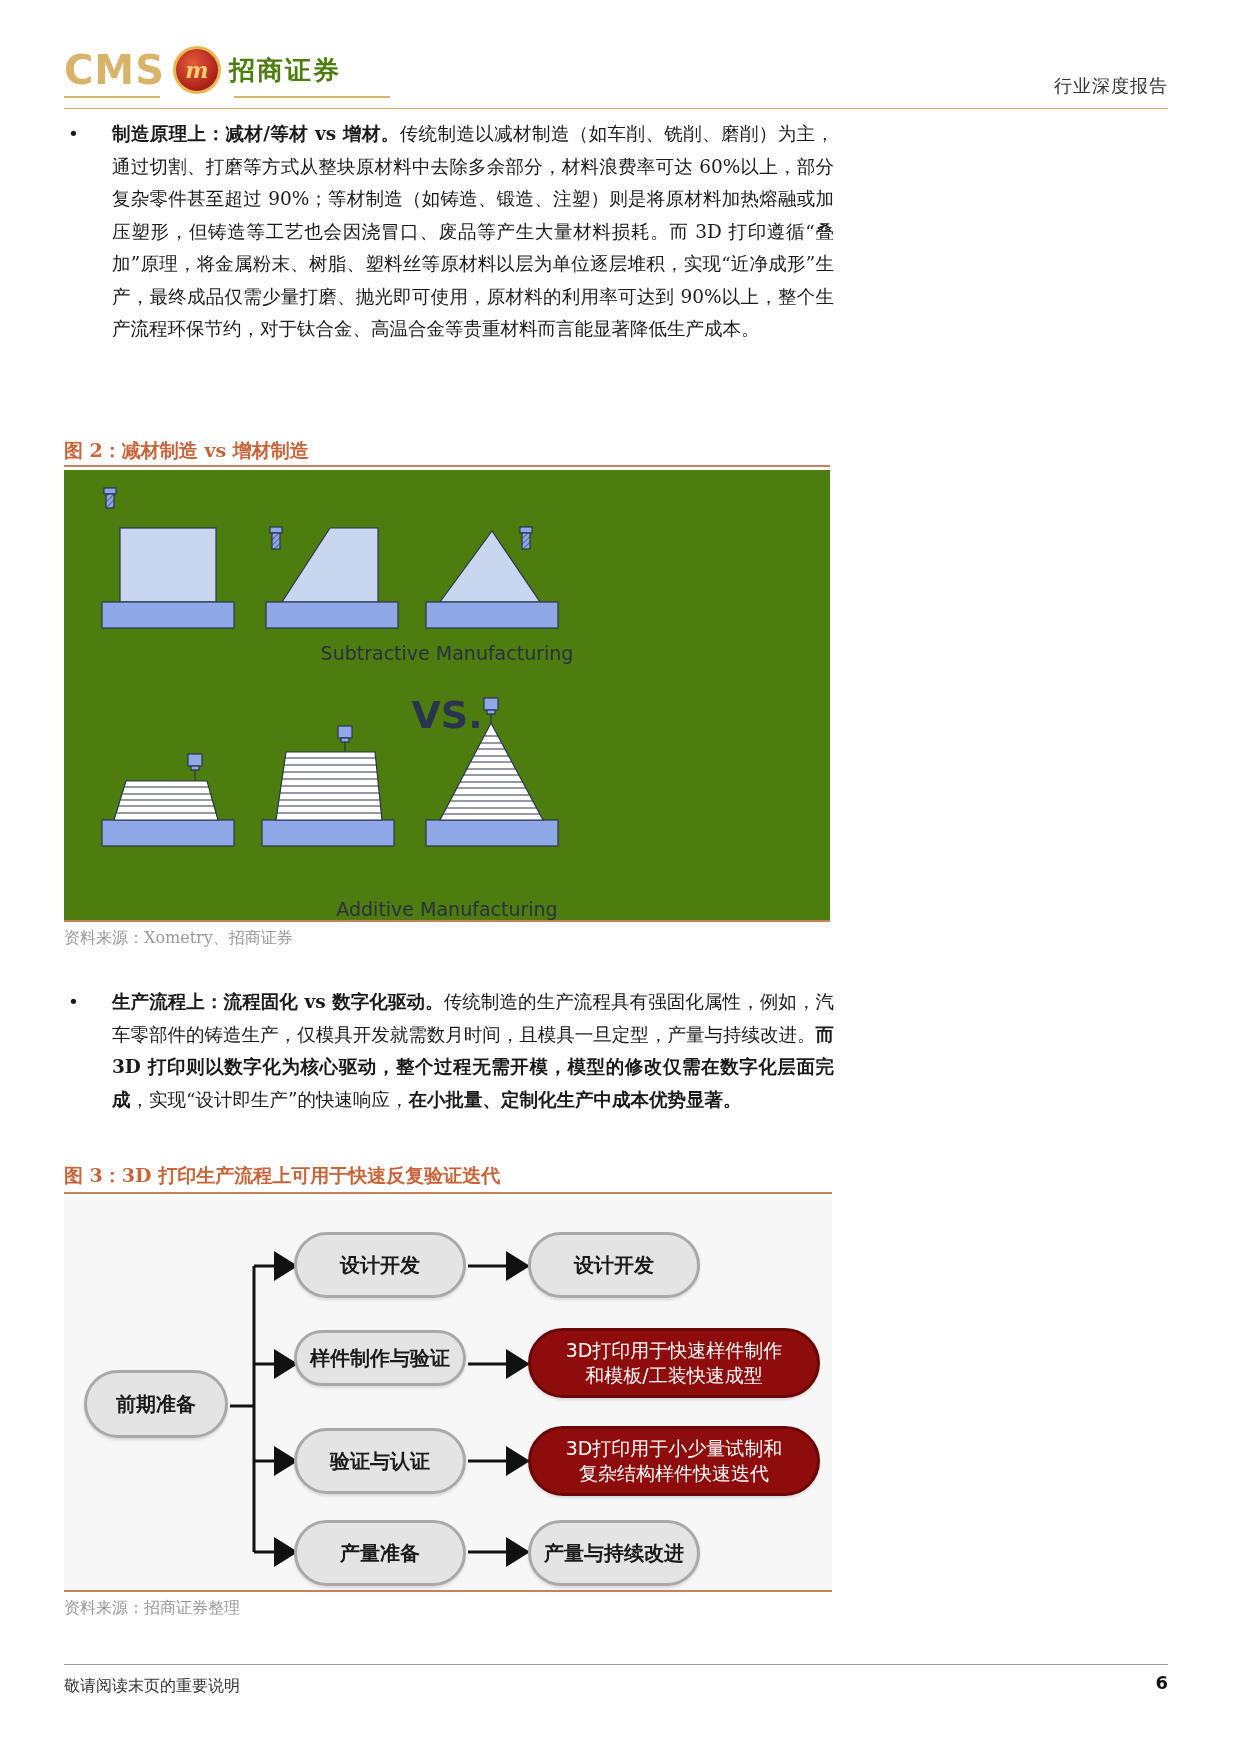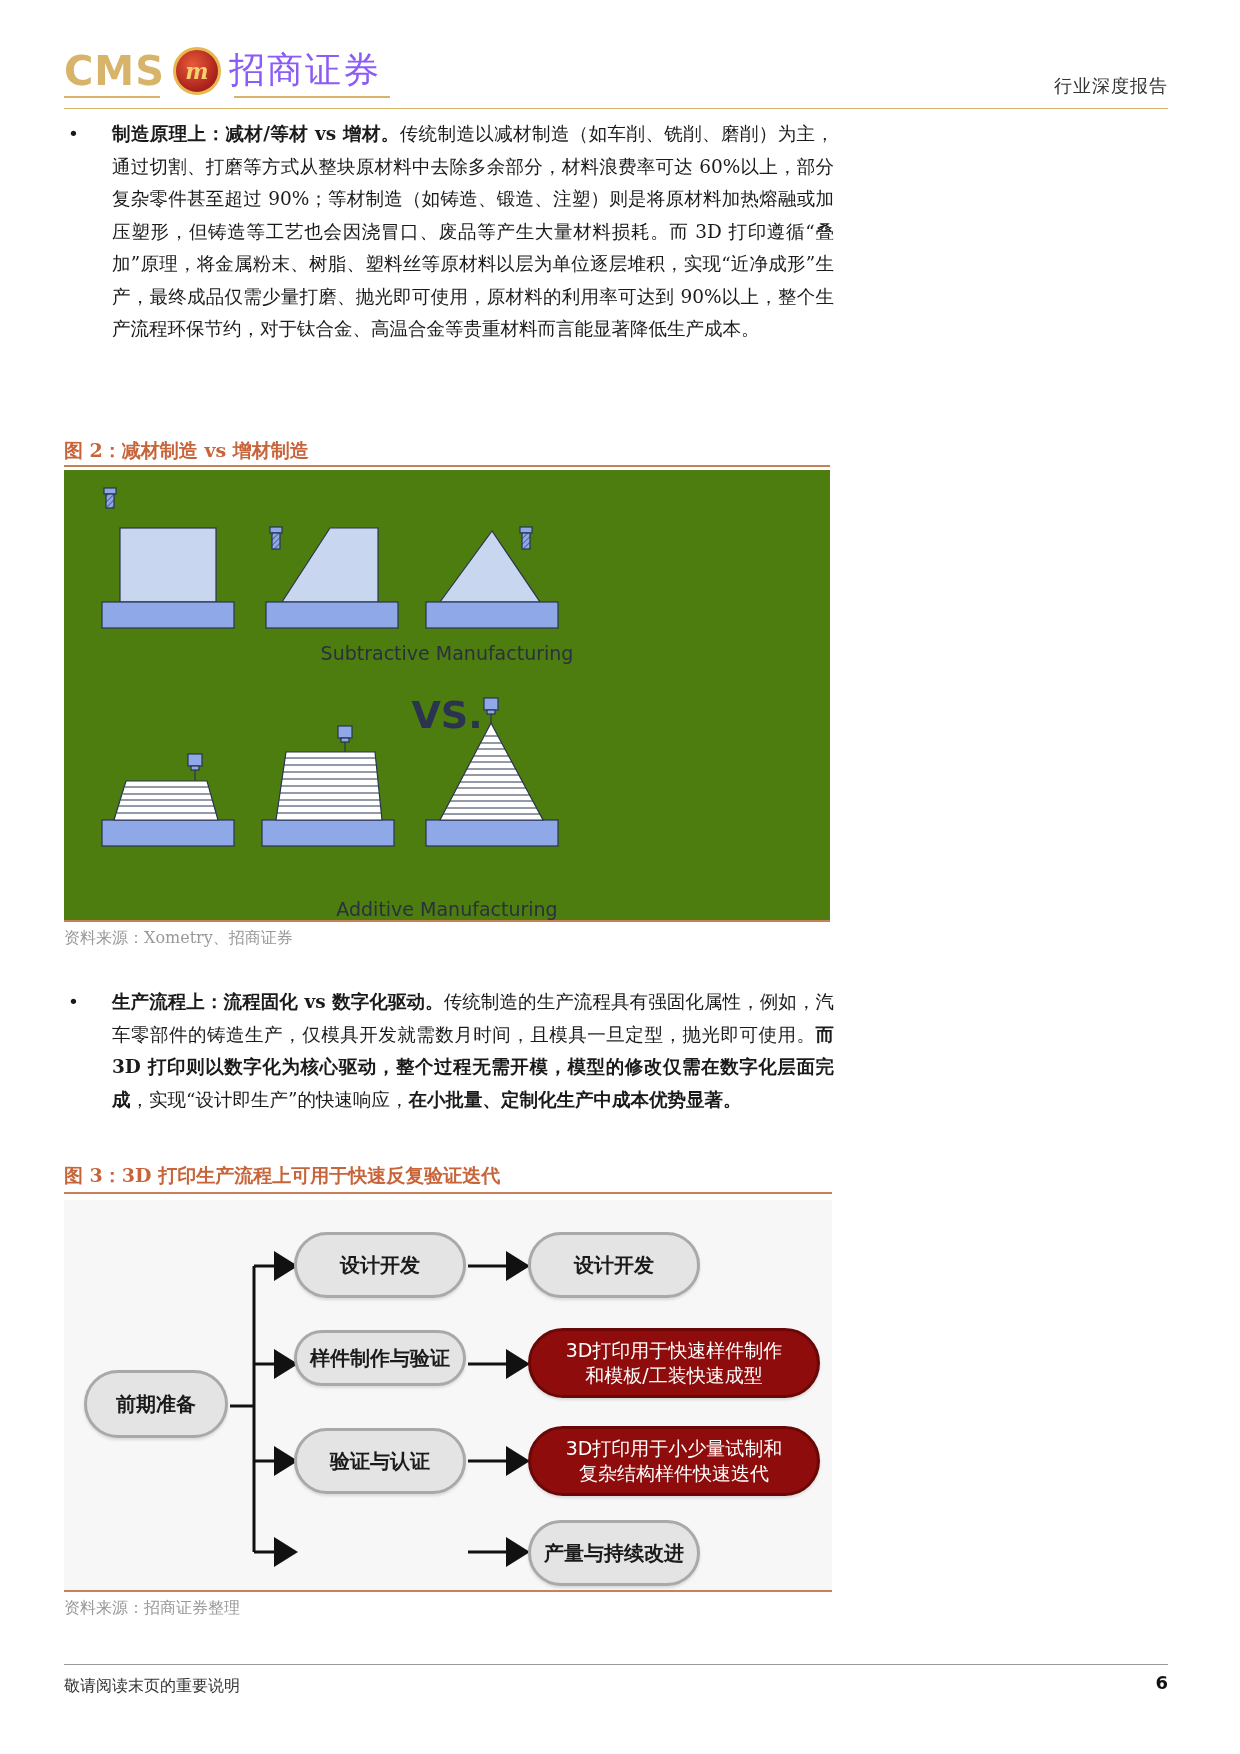--- a/index.html
+++ b/index.html
@@ -1,21 +1,21 @@
 <!DOCTYPE html>
 <html><head>
 <meta charset="utf-8">
 <style>
   * { box-sizing: border-box; margin: 0; padding: 0; }
   body { width: 1240px; height: 1754px; background: #ffffff; position: relative; font-family: "DejaVu Serif", serif; color: #1a1a1a; overflow: hidden; }
   .header { position: absolute; left: 64px; top: 40px; width: 1104px; height: 72px; }
   .logo { position: absolute; left: 0; top: 6px; display: flex; align-items: center; }
   .logo-cms { font-family: "DejaVu Sans", sans-serif; font-weight: bold; font-size: 40px; color: #d8b46a; letter-spacing: 1px; }
   .logo-badge { width: 48px; height: 48px; border-radius: 50%; background: radial-gradient(circle at 40% 35%, #e85a3a, #a8201a 70%); border: 3px solid #e8b850; margin: 0 8px; color: #f5d070; font-family: "DejaVu Serif", serif; font-weight: bold; font-style: italic; font-size: 22px; display: flex; align-items: center; justify-content: center; }
-  .logo-cn { font-family: "DejaVu Sans", sans-serif; font-weight: normal; font-size: 36px; color: #8b5cf6; letter-spacing: 2px; }
+  .logo-cn { font-family: "DejaVu Sans", sans-serif; font-weight: bold; font-size: 26px; color: #4d7c0f; letter-spacing: 2px; }
   .logo-underline1 { position: absolute; left: 0; top: 56px; width: 96px; height: 2px; background: #d8b46a; }
   .logo-underline2 { position: absolute; left: 170px; top: 56px; width: 156px; height: 2px; background: #d8b46a; }
   .report-type { position: absolute; right: 0; top: 34px; font-size: 18px; color: #333; letter-spacing: 1px; }
   .header-rule { position: absolute; left: 64px; top: 108px; width: 1104px; height: 1px; background: #d8b46a; }
 
   .para { position: absolute; left: 64px; width: 770px; font-size: 18.5px; line-height: 32.5px; }
   .para .bullet { position: absolute; left: 4px; top: 0; font-family: "DejaVu Sans", sans-serif; }
   .para .ptext { margin-left: 48px; text-align: justify; }
   .para b { font-weight: bold; }
 
@@ -143,21 +143,21 @@
       <rect x="423" y="240" width="8" height="4" fill="#8fa9e8"></rect>
     </g>
     <text x="383" y="446" text-anchor="middle" font-family="DejaVu Sans, sans-serif" font-size="19" fill="#2a3040">Additive Manufacturing</text>
   </svg>
 </div>
 <div class="fig-rule" style="top:920px; width:766px;"></div>
 <div class="source" style="top:928px;">资料来源：Xometry、招商证券</div>
 
 <div class="para" style="top:986px;">
   <span class="bullet">•</span>
-  <div class="ptext"><b>生产流程上：流程固化 vs 数字化驱动。</b><span>传统制造的生产流程具有强固化属性，例如，汽车零部件的铸造生产，仅模具开发就需数月时间，且模具一旦定型，抛光即可使用。</span><b>而 3D 打印则以数字化为核心驱动，整个过程无需开模，模型的修改仅需在数字化层面完成</b><span>，实现“设计即生产”的快速响应，</span><b>在小批量、定制化生产中成本优势显著。</b></div>
+  <div class="ptext"><b>生产流程上：流程固化 vs 数字化驱动。</b><span>传统制造的生产流程具有强固化属性，例如，汽车零部件的铸造生产，仅模具开发就需数月时间，且模具一旦定型，产量与持续改进。</span><b>而 3D 打印则以数字化为核心驱动，整个过程无需开模，模型的修改仅需在数字化层面完成</b><span>，实现“设计即生产”的快速响应，</span><b>在小批量、定制化生产中成本优势显著。</b></div>
 </div>
 
 <div class="fig-title" style="top:1163px;">图 3：3D 打印生产流程上可用于快速反复验证迭代</div>
 <div class="fig-rule" style="top:1192px; width:768px;"></div>
 
 <div class="fig3">
   <svg width="768" height="390" style="position:absolute;left:0;top:0;">
     <defs>
       <marker id="arr" markerWidth="8" markerHeight="10" refX="6" refY="5" orient="auto">
         <polygon points="0,0 8,5 0,10" fill="#111"></polygon>
@@ -175,20 +175,21 @@
       <line x1="404" y1="261" x2="460" y2="261" marker-end="url(#arr)"></line>
       <line x1="404" y1="352" x2="460" y2="352" marker-end="url(#arr)"></line>
     </g>
   </svg>
 
   <div class="node" style="left:20px; top:170px; width:144px; height:68px;">前期准备</div>
 
   <div class="node" style="left:230px; top:32px; width:172px; height:66px;">设计开发</div>
   <div class="node" style="left:230px; top:130px; width:172px; height:56px;">样件制作与验证</div>
   <div class="node" style="left:230px; top:228px; width:172px; height:66px;">验证与认证</div>
+  <div class="node" style="left:230px; top:320px; width:172px; height:66px;">产量准备</div>
 
   <div class="node" style="left:464px; top:32px; width:172px; height:66px;">设计开发</div>
   <div class="node red" style="left:464px; top:128px; width:292px; height:70px; flex-direction:column;">
     <span>3D打印用于快速样件制作</span>
     <span>和模板/工装快速成型</span>
   </div>
   <div class="node red" style="left:464px; top:226px; width:292px; height:70px; flex-direction:column;">
     <span>3D打印用于小少量试制和</span>
     <span>复杂结构样件快速迭代</span>
   </div>

